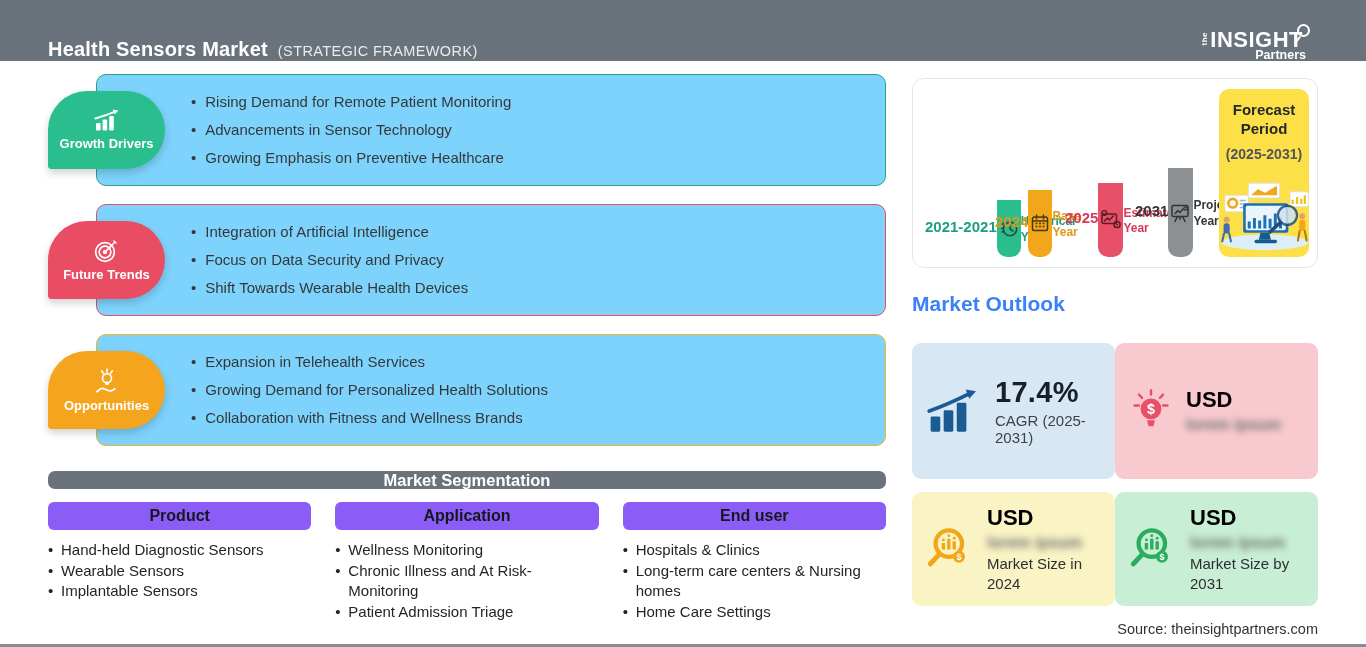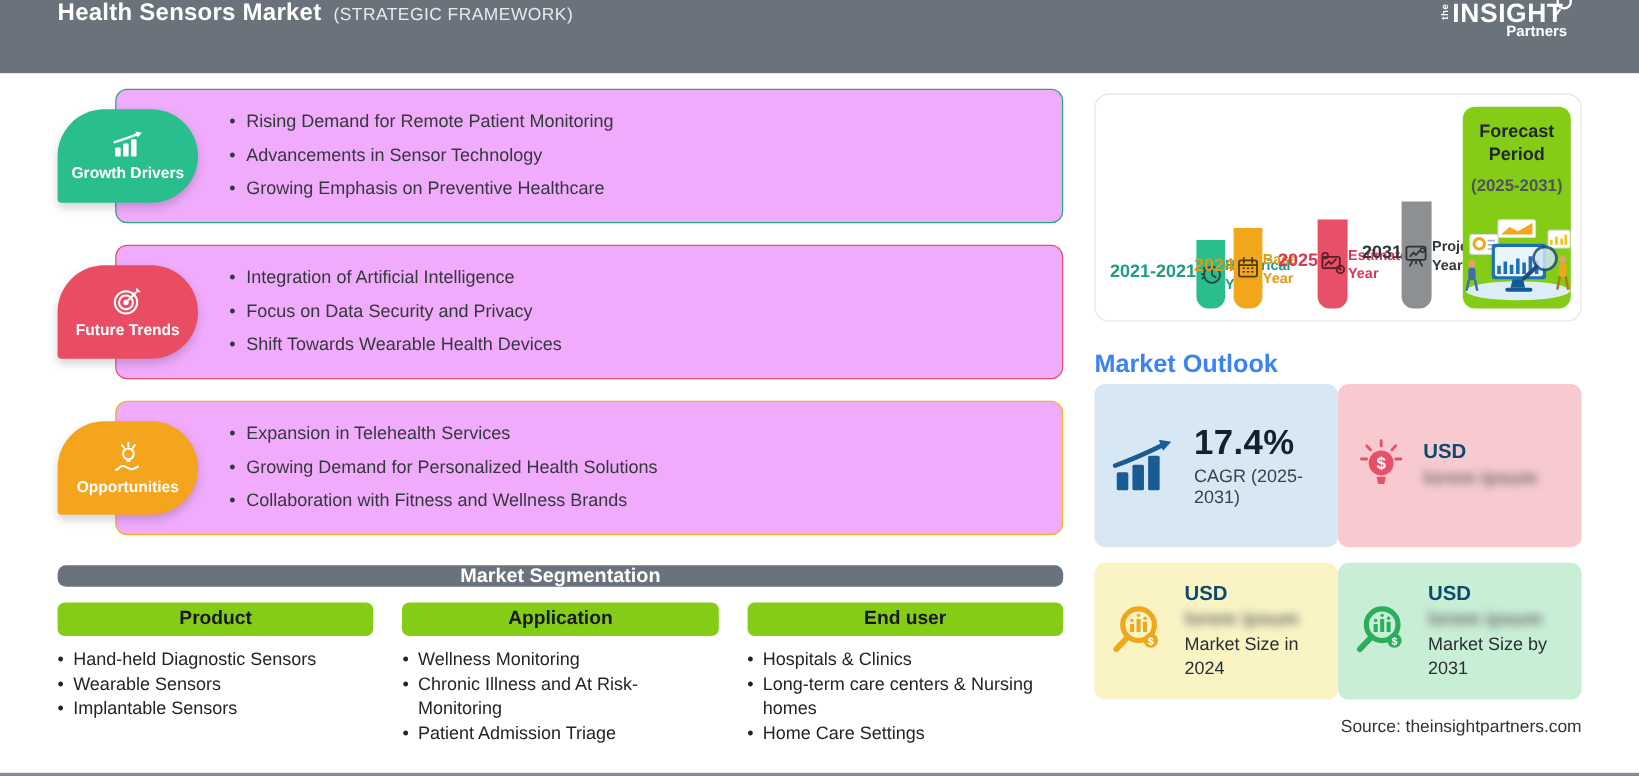--- a/index.html
+++ b/index.html
@@ -1,53 +1,53 @@
 <!DOCTYPE html>
 <html><head>
 <meta charset="utf-8">
 <style>
   * { margin:0; padding:0; box-sizing:border-box; }
   html,body { width:1366px; height:647px; }
   body { font-family:"Liberation Sans", sans-serif; background:#ffffff; position:relative; overflow:hidden; }
 
   
-  .header { height:61px; background:#6a737b; display:flex; align-items:flex-start; justify-content:space-between; padding:0 50px 0 48px; }
+  .header { height:61px; background:#6a737b; display:flex; align-items:flex-end; justify-content:space-between; padding:0 50px 0 48px; }
   .title-wrap { display:flex; align-items:baseline; gap:10px; }
   .page-title { color:#ffffff; font-size:20px; font-weight:700; letter-spacing:.2px; }
   .page-subtitle { color:#e8ebee; font-size:14.5px; font-weight:400; letter-spacing:.4px; }
   .logo { color:#fff; line-height:1; }
   .logo-top { display:flex; align-items:flex-start; position:relative; }
   .logo-the { font-size:8px; font-weight:700; writing-mode:vertical-rl; transform:rotate(180deg); letter-spacing:.5px; margin-top:3px; margin-right:1px; }
   .logo-name { font-size:22px; font-weight:800; letter-spacing:.5px; }
   .logo-lens { width:13px; height:13px; border:2.4px solid #fff; border-radius:50%; position:relative; top:-5px; left:-6px; }
   .logo-lens:after { content:""; position:absolute; width:2.4px; height:7px; background:#fff; left:-2px; top:10px; transform:rotate(38deg); }
   .logo-sub { font-size:12.5px; font-weight:700; text-align:right; margin-top:-2px; padding-right:10px; }
 
   
   .left-col { position:absolute; left:48px; top:74px; width:838px; }
   .drow { position:relative; margin-bottom:18px; }
-  .frame { margin-left:48px; border-radius:10px; padding:13px 14px 13px 94px; background:#f0abfc; }
+  .frame { margin-left:48px; border-radius:10px; padding:13px 14px 13px 94px; background:#7dd3fc; }
   .frame-growth { border:1.6px solid #28a383; }
   .frame-trends { border:1.6px solid #e84d64; }
   .frame-opps   { border:1.6px solid #f2b31c; }
   .blist li { list-style:none; font-size:15px; color:#35383b; line-height:28px; display:flex; }
   .blist li:before { content:"\2022"; margin-right:9px; font-size:15px; color:#35383b; }
   .pill { position:absolute; left:0; top:50%; transform:translateY(-50%); width:117px; height:78px;
           border-radius:46px 46px 46px 4px; display:flex; flex-direction:column; align-items:center; justify-content:center;
           gap:3px; box-shadow:0 4px 8px rgba(0,0,0,.18); z-index:2; }
   .pill-growth { background:#2abd8e; }
   .pill-trends { background:#e84d64; }
   .pill-opps   { background:#f5a41d; }
   .pill-label { color:#fff; font-size:13px; font-weight:700; white-space:nowrap; }
 
   
   .seg-bar { margin-top:25px; height:18px; background:#6a737b; border-radius:7px; display:flex; align-items:center; justify-content:center; }
   .seg-title { color:#fff; font-size:16.5px; font-weight:700; }
   .seg-cols { margin-top:13px; display:grid; grid-template-columns:1fr 1fr 1fr; column-gap:24px; }
-  .seg-head { background:#84cc16; border-radius:6px; height:28px; display:flex; align-items:center; justify-content:center;
+  .seg-head { background:#8b5cf6; border-radius:6px; height:28px; display:flex; align-items:center; justify-content:center;
               font-size:16px; font-weight:700; color:#15191d; }
   .seg-list { margin-top:10px; }
   .seg-list li { list-style:none; font-size:15px; color:#222527; line-height:20.5px; padding-left:13px; position:relative; margin-bottom:0; }
   .seg-list li:before { content:"\2022"; position:absolute; left:0; }
 
   
   .right-col { position:absolute; left:912px; top:78px; width:406px; }
   .tl-card { border:1px solid #e3e6ea; border-radius:12px; background:#fff; height:190px; display:flex; padding:10px 8px 10px 10px; }
   .tl-bars { flex:1; display:flex; align-items:flex-end; gap:8px; padding:0 2px; }
   .tl-group { width:62px; display:flex; align-items:center; }
@@ -58,35 +58,35 @@
   .c-green  { color:#1d9e80; }
   .c-orange { color:#dd9a16; }
   .c-red    { color:#d63a55; }
   .c-dark   { color:#33383c; }
   .bg-green  { background:#2abd8e; } .st-green  { background:repeating-linear-gradient(90deg,#2abd8e 0 2.6px,#ffffff 2.6px 5.6px); height:26px; }
   .bg-orange { background:#f2a71b; } .st-orange { background:repeating-linear-gradient(90deg,#f2a71b 0 2.6px,#ffffff 2.6px 5.6px); height:28px; }
   .bg-red    { background:#e8506a; } .st-red    { background:repeating-linear-gradient(90deg,#e8506a 0 2.6px,#ffffff 2.6px 5.6px); height:33px; }
   .bg-gray   { background:#8d9093; } .st-gray   { background:repeating-linear-gradient(90deg,#8d9093 0 2.6px,#ffffff 2.6px 5.6px); height:38px; }
   .h-green  { height:57px; } .h-orange { height:67px; } .h-red { height:74px; } .h-gray { height:89px; }
 
-  .forecast { width:90px; background:#84cc16; border-radius:10px; margin-left:5px; padding:12px 6px 6px; display:flex; flex-direction:column; align-items:center; }
+  .forecast { width:90px; background:#fde047; border-radius:10px; margin-left:5px; padding:12px 6px 6px; display:flex; flex-direction:column; align-items:center; }
   .f-title { font-size:15px; font-weight:800; color:#23282c; text-align:center; line-height:1.25; width:80px; }
   .f-range { font-size:14px; font-weight:800; color:#4e565c; margin-top:7px; }
   .f-illu { margin-top:auto; }
 
   .outlook-h { margin-top:24px; font-size:21px; font-weight:800; color:#3b82f6; }
-  .cards { margin-top:4px; display:grid; grid-template-columns:1fr 1fr; gap:13px 0; }
+  .cards { margin-top:27px; display:grid; grid-template-columns:1fr 1fr; gap:13px 0; }
   .card { border-radius:9px; display:flex; align-items:center; gap:13px; padding:12px 14px; }
   .card-cagr { background:#d7e8f4; height:136px; }
   .card-addr { background:#f8cad0; height:136px; }
   .card-2024 { background:#faf4c5; height:114px; }
   .card-2031 { background:#c9eed6; height:114px; }
   .big-val { font-size:29px; font-weight:800; color:#16202a; letter-spacing:.3px; }
   .big-sub { font-size:15px; color:#3b4248; margin-top:3px; }
-  .usd { font-size:17px; font-weight:800; color:#0c4a6e; }
+  .usd { font-size:22px; font-weight:800; color:#000000; }
   .blurred { filter:blur(3.6px); font-size:16px; font-weight:800; color:#6f6f6f; margin:3px 0 2px; }
   .card-lab { font-size:15px; color:#2b2f33; line-height:1.32; }
   .card-icon { flex:0 0 auto; }
 
   .source { margin-top:15px; text-align:right; font-size:14.5px; color:#2e3338; }
 
   .bottom-line { position:absolute; left:0; right:0; bottom:0; height:3px; background:#858c93; }
 </style>
 </head>
 <body>

